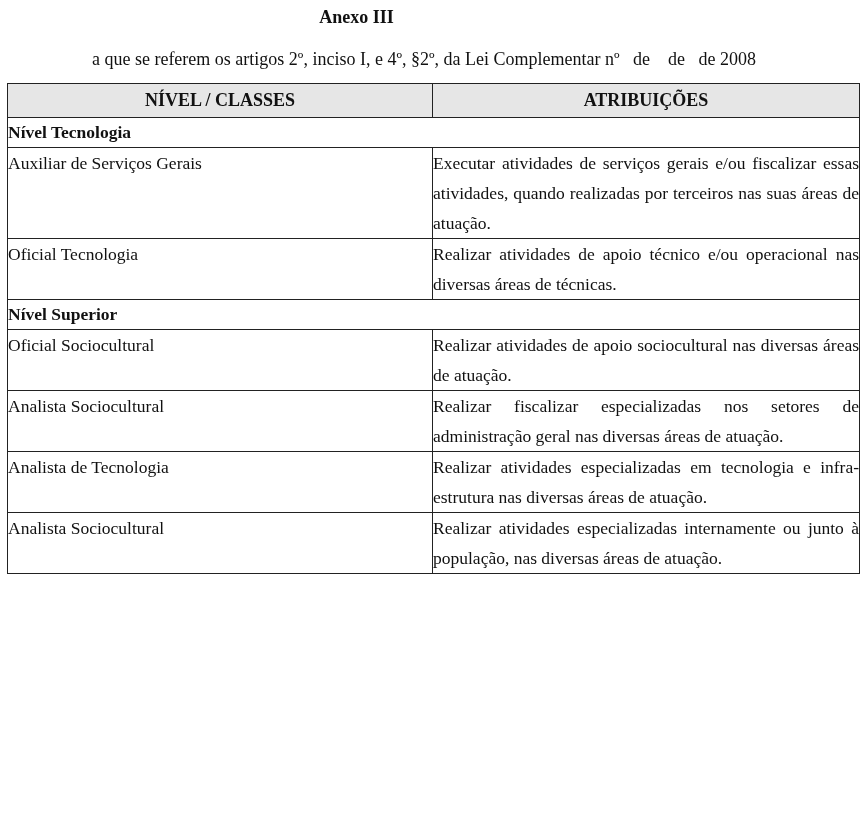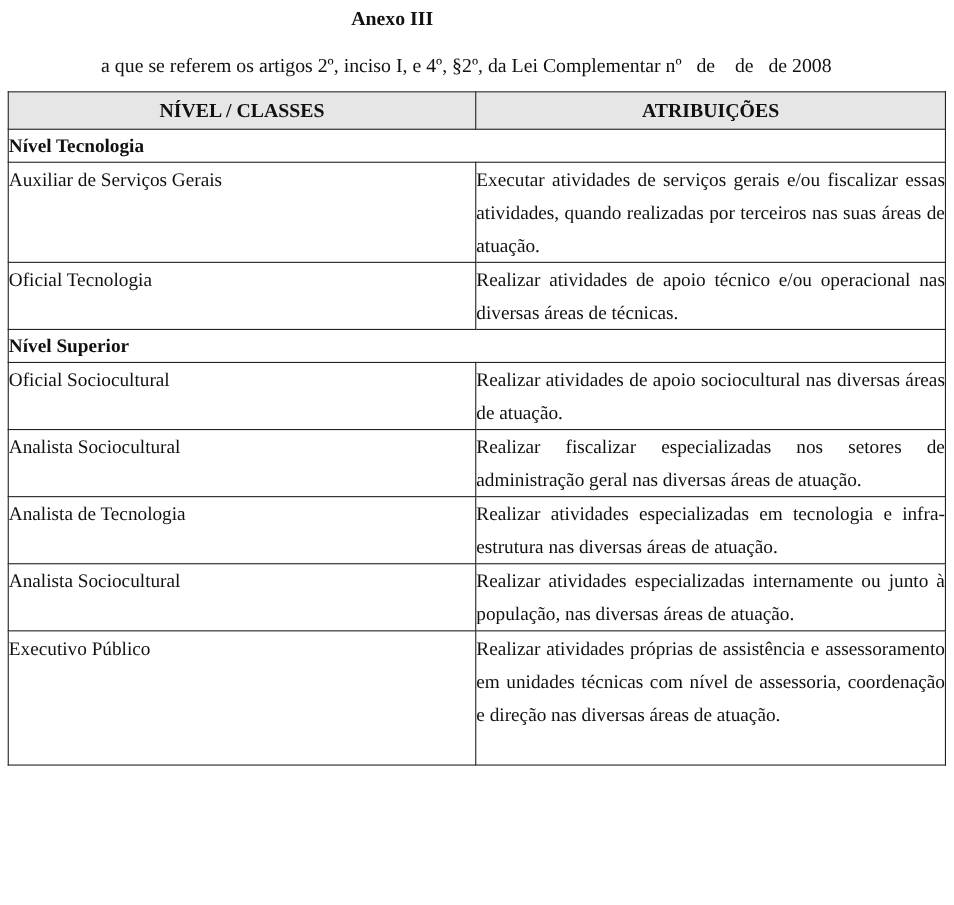--- a/index.html
+++ b/index.html
@@ -84,18 +84,14 @@
       <td class="desc">Realizar fiscalizar especializadas nos setores de administração geral nas diversas áreas de atuação.</td>
     </tr>
     <tr style="height:61px;">
       <td class="cls">Analista de Tecnologia</td>
       <td class="desc">Realizar atividades especializadas em tecnologia e infra-estrutura nas diversas áreas de atuação.</td>
     </tr>
     <tr style="height:61px;">
       <td class="cls">Analista Sociocultural</td>
       <td class="desc">Realizar atividades especializadas internamente ou junto à população, nas diversas áreas de atuação.</td>
     </tr>
-    <tr style="height:122px;">
-      <td class="cls">Executivo Público</td>
-      <td class="desc">Realizar atividades próprias de assistência e assessoramento em unidades técnicas com nível de assessoria, coordenação e direção nas diversas áreas de atuação.</td>
-    </tr>
   </tbody>
 </table>
 
 </body></html>

